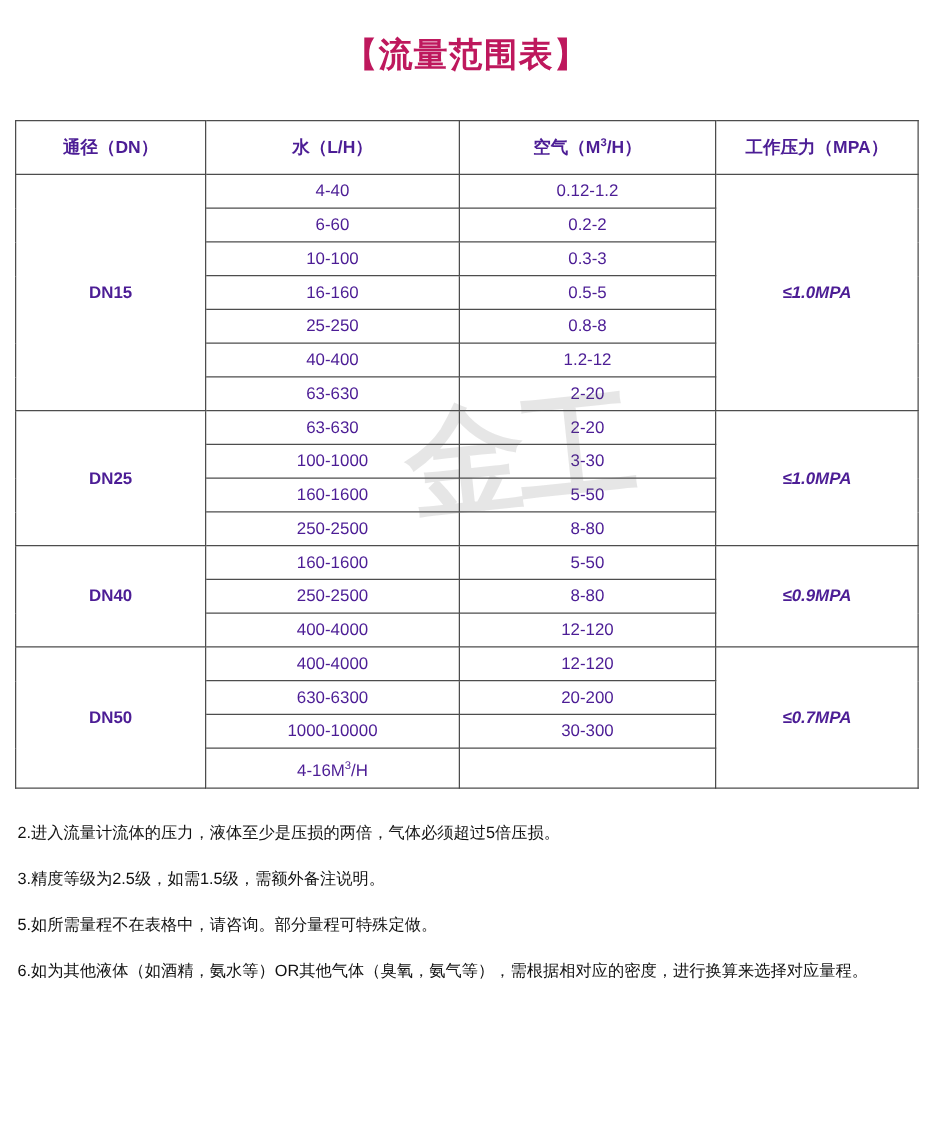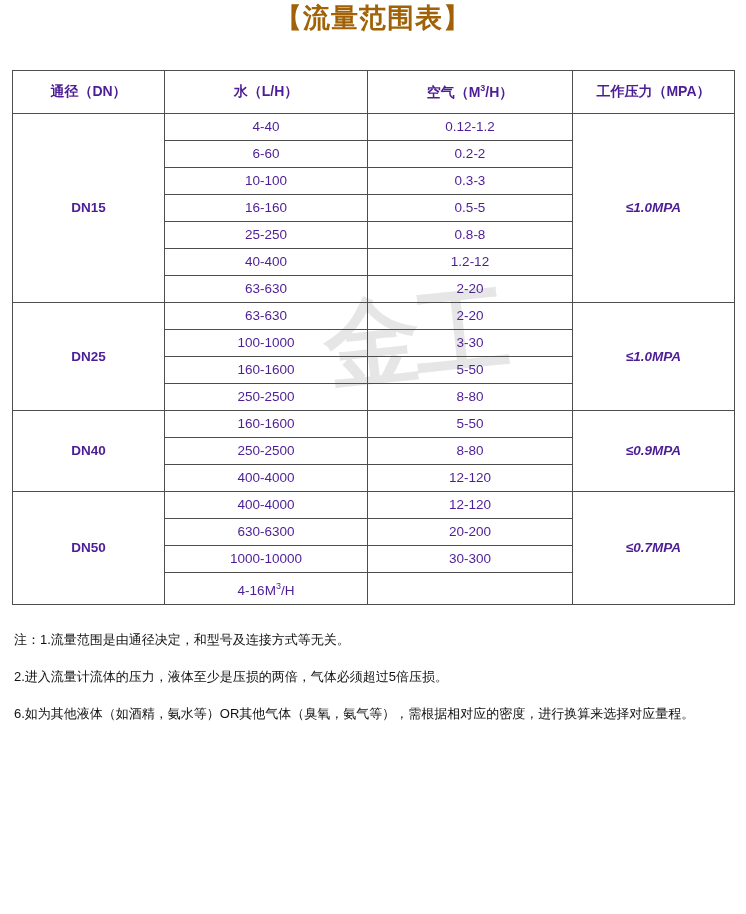--- a/index.html
+++ b/index.html
@@ -19,22 +19,23 @@
     position: relative;
     width: 746px;
     height: 914px;
     box-sizing: border-box;
   }
   .title {
     text-align: center;
     font-size: 27px;
     font-weight: bold;
     letter-spacing: 1px;
+    padding-top: 26px;
     padding-bottom: 10px;
-    color: #a16207;
+    color: #be185d;
   }
   .table-wrap {
     margin: 24px 12px 0 12px;
     position: relative;
   }
   table.flow {
     border-collapse: collapse;
     width: 722px;
     table-layout: fixed;
     background: transparent;
@@ -208,18 +209,19 @@
           </tr>
           <tr>
             <td>4-16M<sup>3</sup>/H</td>
             <td></td>
           </tr>
         </tbody>
     </table>
   </div>
 
   <div class="notes">
-      <p>注：1.流量范围是由通径决定，和型号及连接方式等无关。</p>
       <p>2.进入流量计流体的压力，液体至少是压损的两倍，气体必须超过5倍压损。</p>
+      <p>3.精度等级为2.5级，如需1.5级，需额外备注说明。</p>
+      <p>5.如所需量程不在表格中，请咨询。部分量程可特殊定做。</p>
       <p>6.如为其他液体（如酒精，氨水等）OR其他气体（臭氧，氨气等），需根据相对应的密度，进行换算来选择对应量程。</p>
     </div>
 
 </div>
 
 </body></html>

